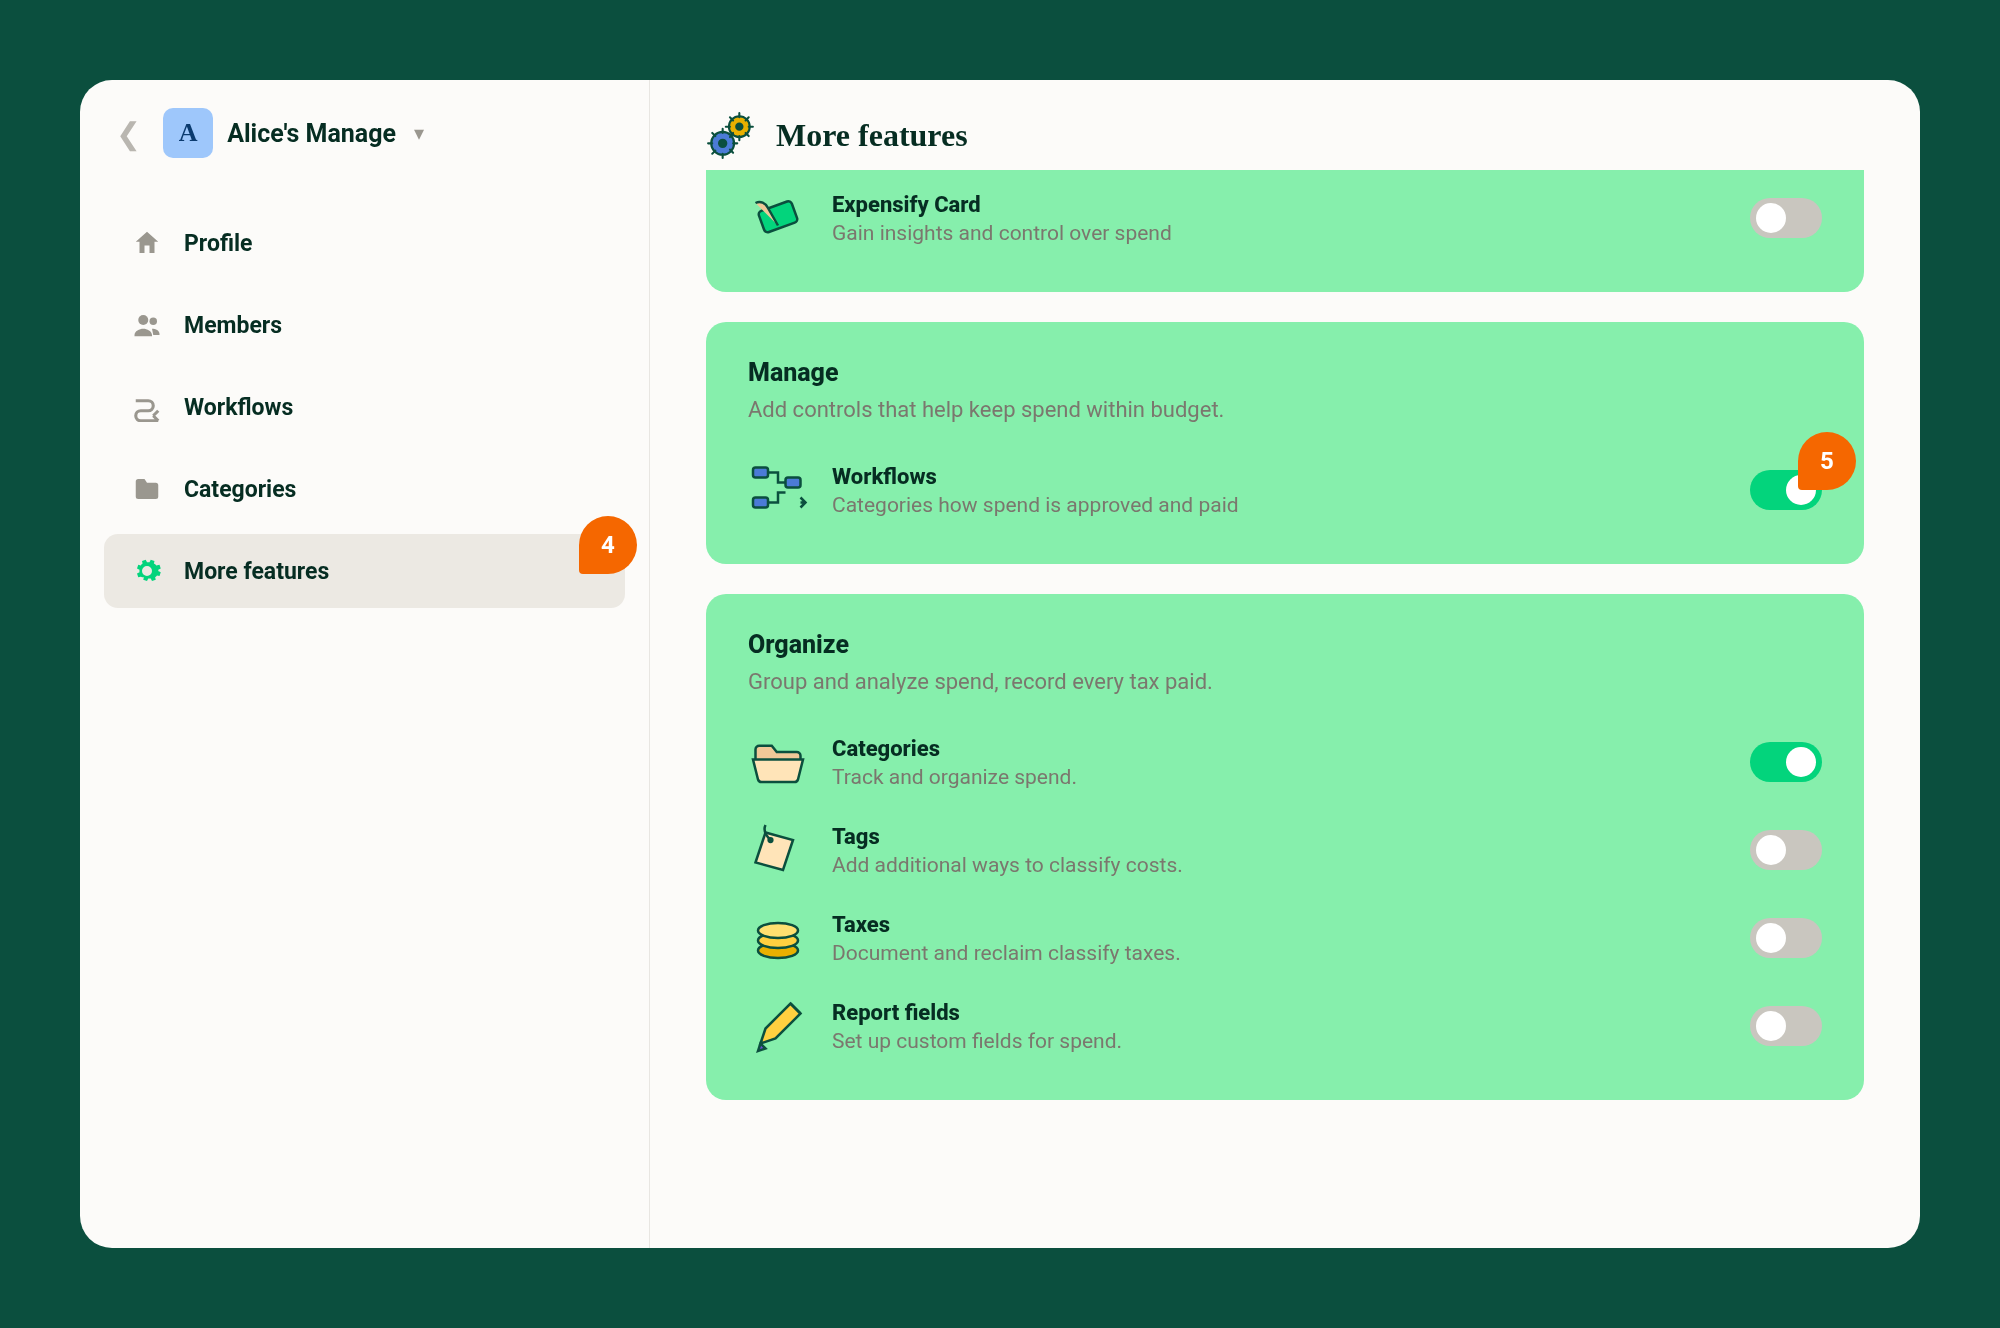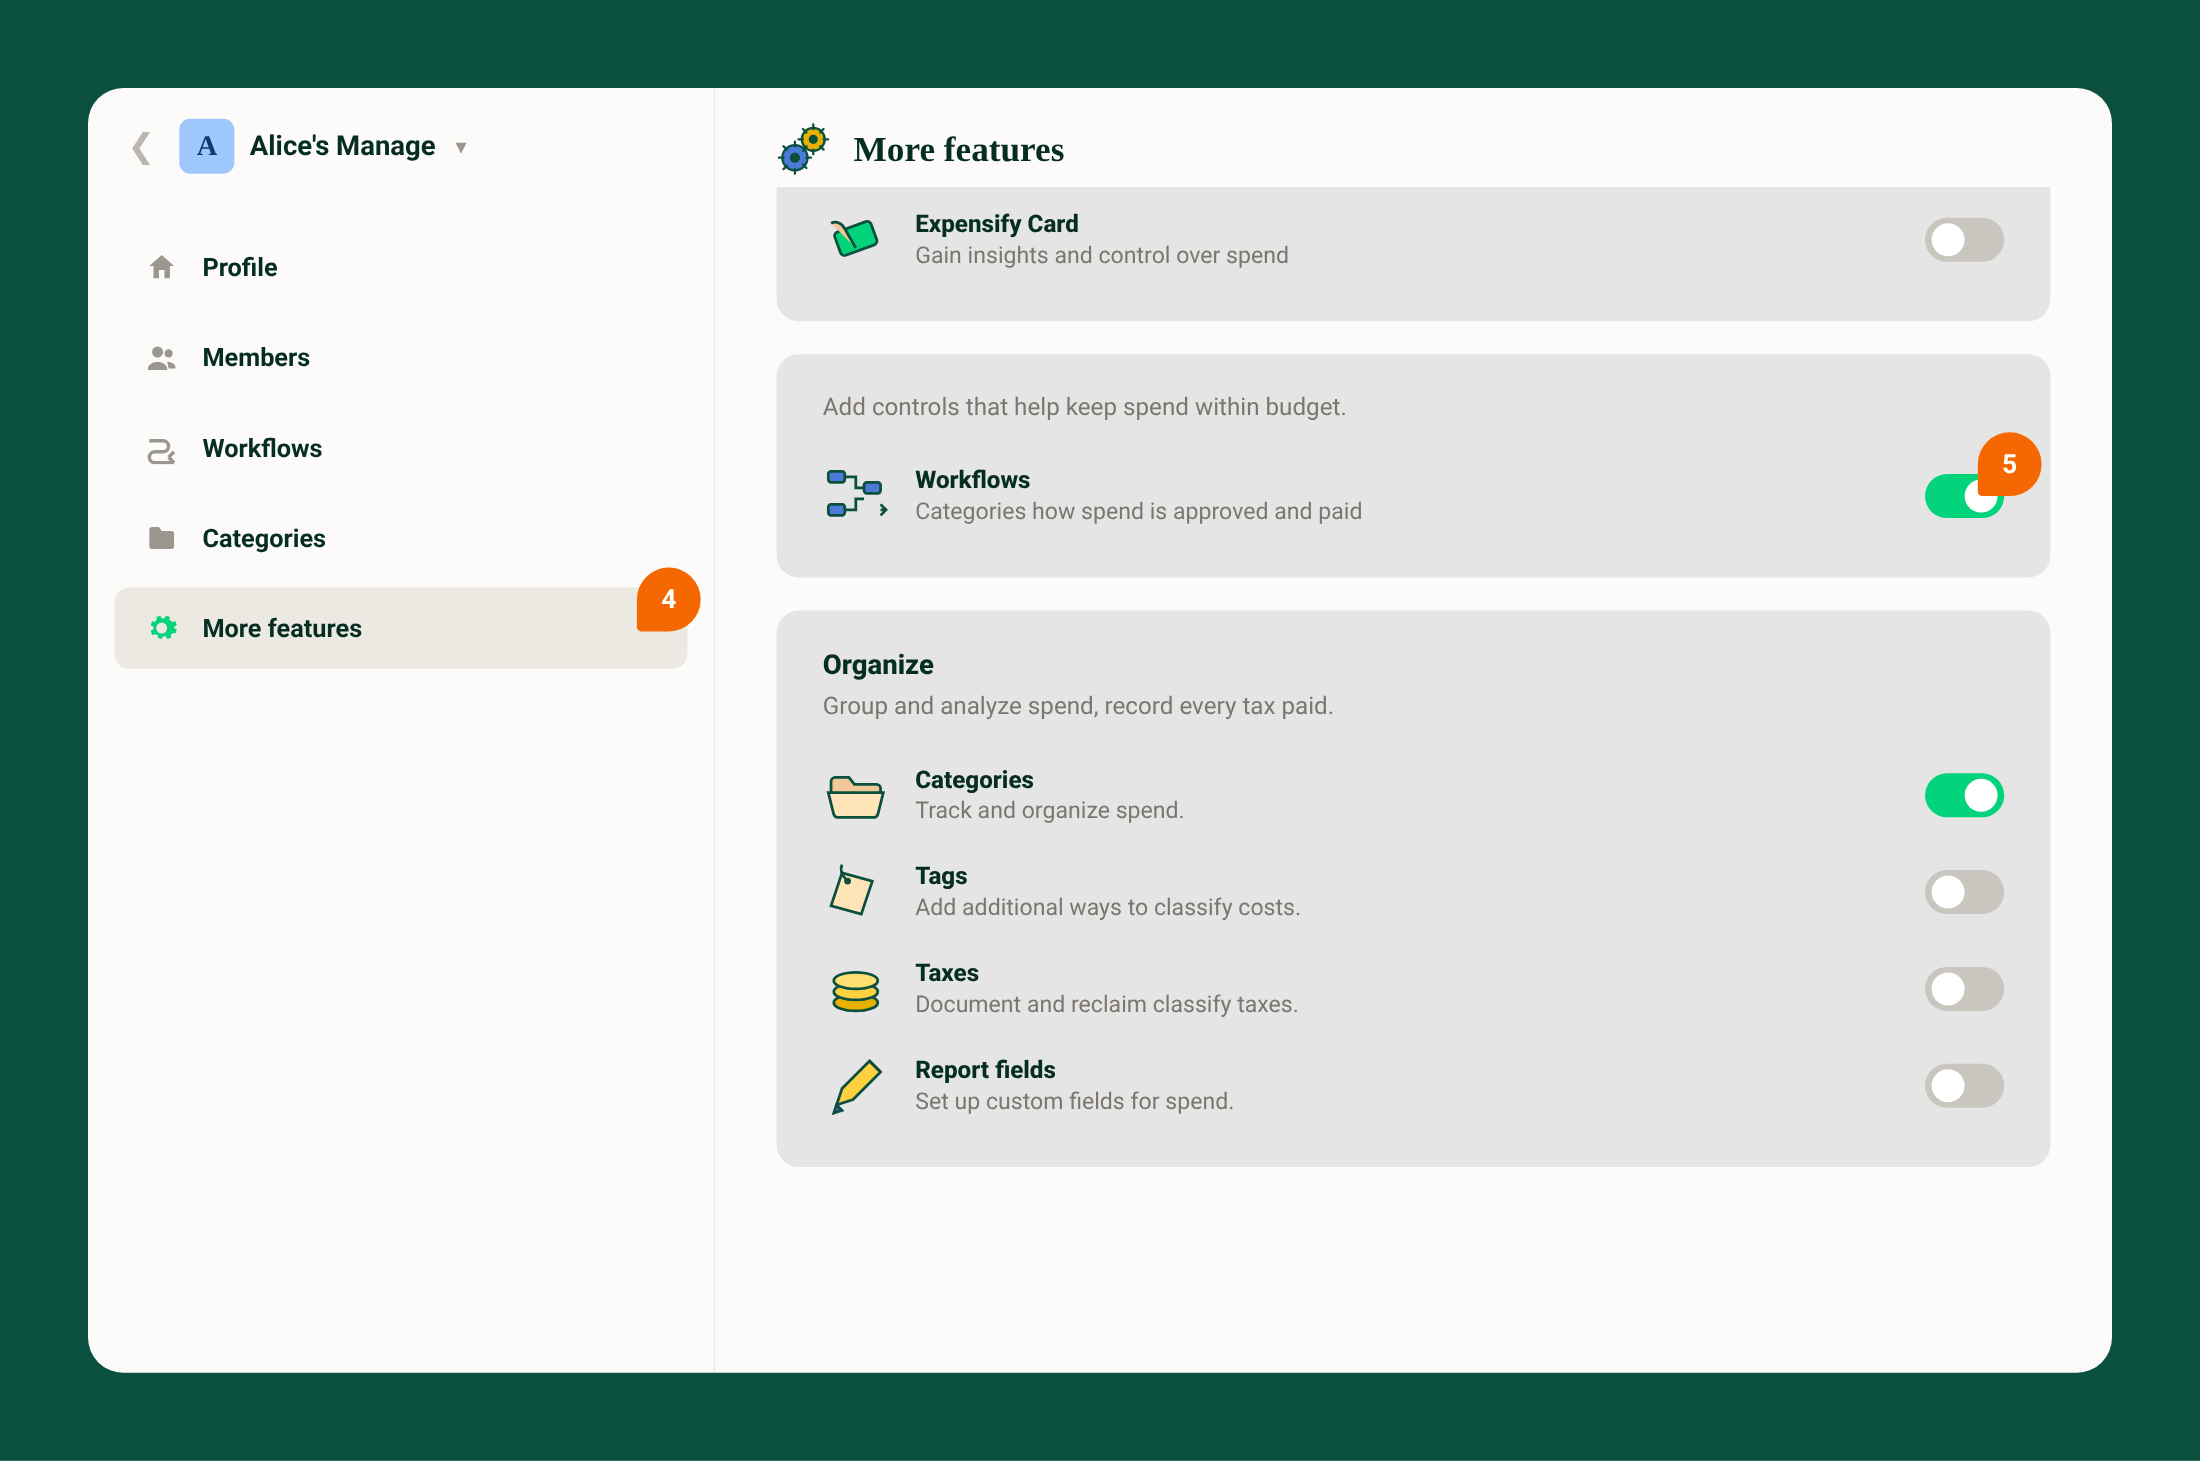--- a/index.html
+++ b/index.html
@@ -103,21 +103,21 @@
     margin-bottom: 6px;
   }
   .main-title {
     font-family: Georgia, "Times New Roman", serif;
     font-size: 32px;
     color: #062d22;
   }
   .header-icon { width: 50px; height: 50px; }
 
   .section-card {
-    background: #e5e5e5;
+    background: #86efac;
     border-radius: 20px;
     padding: 36px 42px 30px 42px;
     margin-top: 30px;
   }
   .section-card.first { padding-top: 4px; margin-top: 10px; border-top-left-radius: 0; border-top-right-radius: 0; }
   .section-title {
     font-size: 25px;
     font-weight: 800;
     color: #062d22;
     margin-bottom: 10px;
@@ -265,20 +265,21 @@
           <div class="feature-name">Expensify Card</div>
           <div class="feature-desc">Gain insights and control over spend</div>
         </div>
         <div class="toggle">
             <div class="knob"></div>
           </div>
       </div>
     </div>
 
     <div class="section-card">
+      <div class="section-title">Manage</div>
       <div class="section-sub">Add controls that help keep spend within budget.</div>
 
       <div class="feature-row">
         <span class="feature-icon">
           <svg viewBox="0 0 48 48" fill="none" stroke="#0b4f3e" stroke-width="2">
             <rect x="4" y="6" width="12" height="8" rx="2" fill="#4b7bd6"></rect>
             <rect x="30" y="14" width="12" height="8" rx="2" fill="#4b7bd6"></rect>
             <rect x="4" y="30" width="12" height="8" rx="2" fill="#4b7bd6"></rect>
             <path d="M16 10h8v8h6M16 34h8v-8h6M42 34h4M42 38l4-4-4-4"></path>
           </svg>

